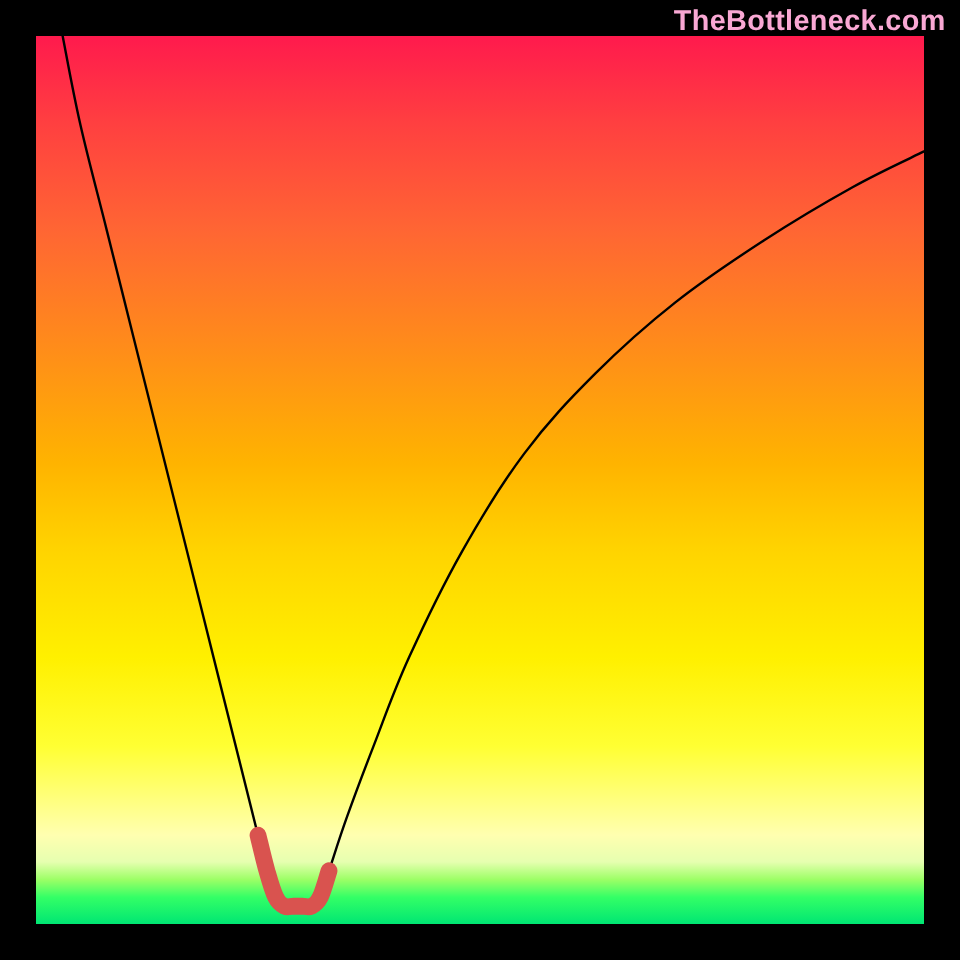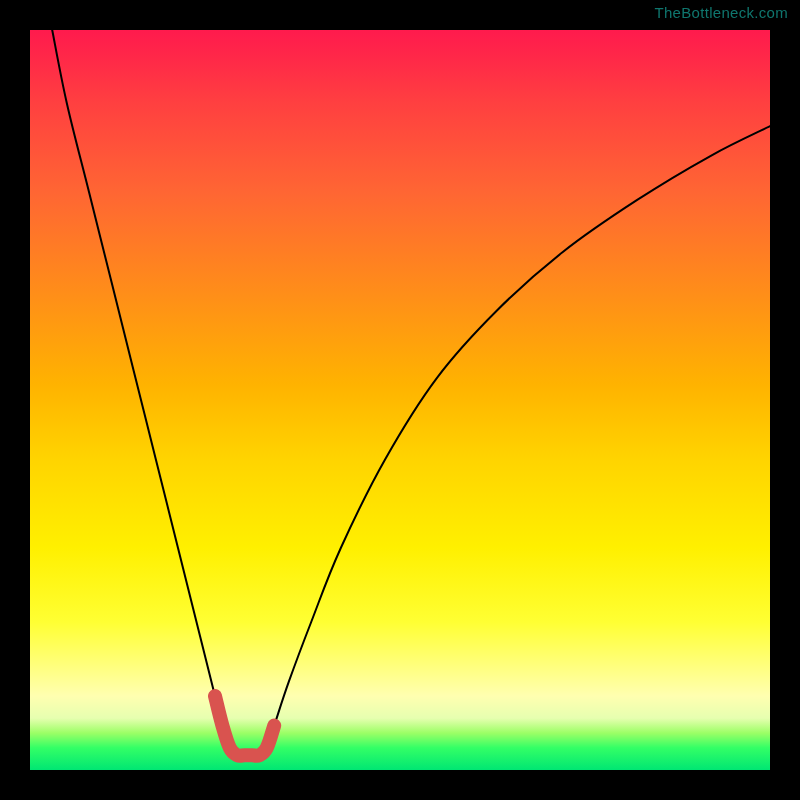--- a/index.html
+++ b/index.html
@@ -37,23 +37,23 @@
       #e6ffb0 93%,
       #9cff66 95%,
       #33ff66 97%,
       #00e673 100%
     );
   }
   .watermark {
     position: absolute;
     top: 4px;
     right: 12px;
-    color: #0f766e;
-    font-size: 15px;
-    font-weight: 400;
+    color: #f9a8d4;
+    font-size: 24px;
+    font-weight: 700;
     letter-spacing: 0.3px;
     user-select: none;
   }
   svg.curve {
     position: absolute;
     left: 0; top: 0;
     width: 740px;
     height: 740px;
     overflow: visible;
   }

